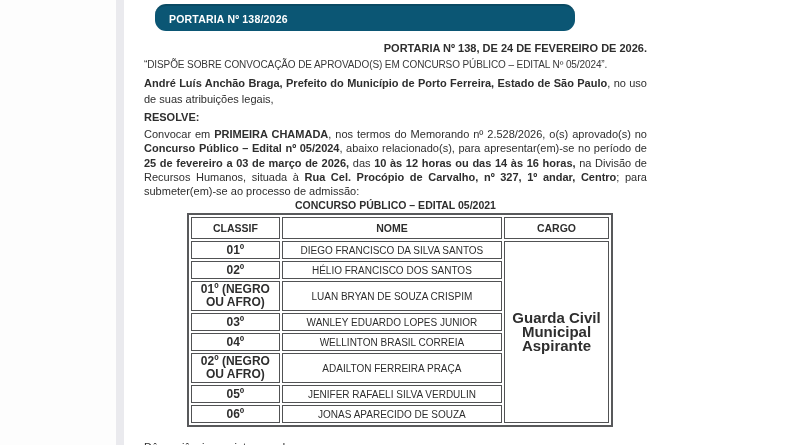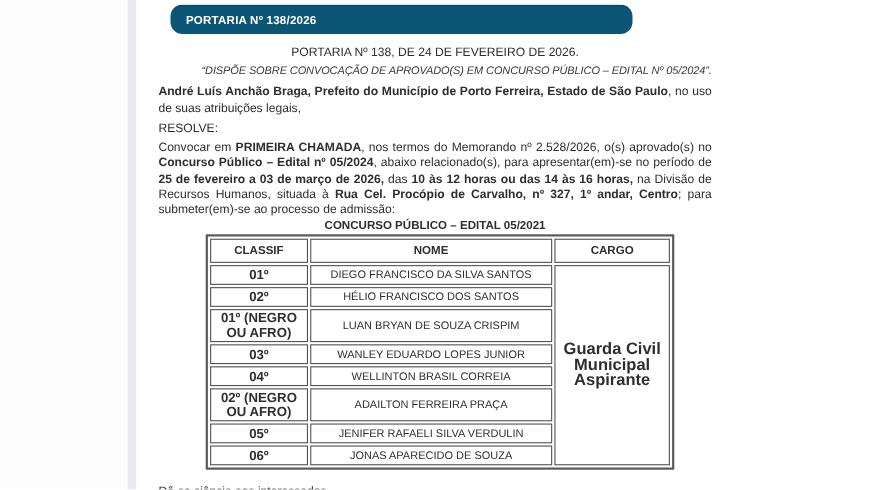--- a/index.html
+++ b/index.html
@@ -18,24 +18,24 @@
     background:#0b5674; border-top:2px solid #0a4a63;
     display:flex; align-items:center; justify-content:space-between;
     padding:0 12px 0 14px;
     border-radius:11px;
   }
   .header-bar .bar-title { color:#ffffff; font-weight:bold; font-size:10.5px; letter-spacing:.2px; }
   .header-bar .bar-edition { color:#6fc9e6; font-size:8px; letter-spacing:.1px; }
 
   .doc { position:absolute; left:20px; top:36px; width:503px; }
 
-  .doc-title { text-align:center; font-weight:normal; font-size:11px; margin-top:6px; }
-  .doc-subject { text-align:right; font-size:10px; letter-spacing:-0.1px; margin-top:5px; color:#383838;font-style:italic; }
+  .doc-title { text-align:right; font-weight:bold; font-size:11px; margin-top:6px; }
+  .doc-subject { text-align:left; font-size:10px; letter-spacing:-0.1px; margin-top:5px; color:#383838; }
   .preamble { text-align:justify; font-size:11px; line-height:15.5px; margin-top:6px; }
-  .resolve { font-weight:normal; font-size:11px; margin-top:4px; }
+  .resolve { font-weight:bold; font-size:11px; margin-top:4px; }
   .bodypara { text-align:justify; font-size:11px; line-height:14.3px; margin-top:4px; }
   .table-title { text-align:center; font-weight:bold; font-size:10.5px; margin-top:1px; }
 
   table.results {
     margin:2px 0 0 43px; width:426px;
     border-collapse:separate; border-spacing:2px;
     border:2px solid #58595b; background:#ffffff;
   }
   table.results th, table.results td {
     border:1.5px solid #515254; vertical-align:middle; text-align:center;

